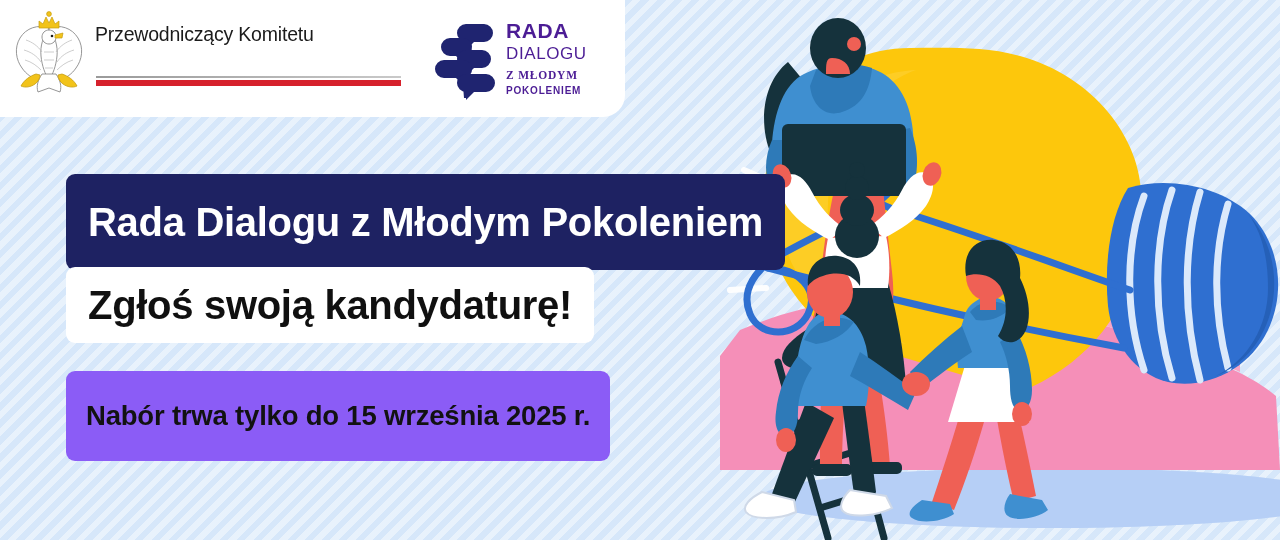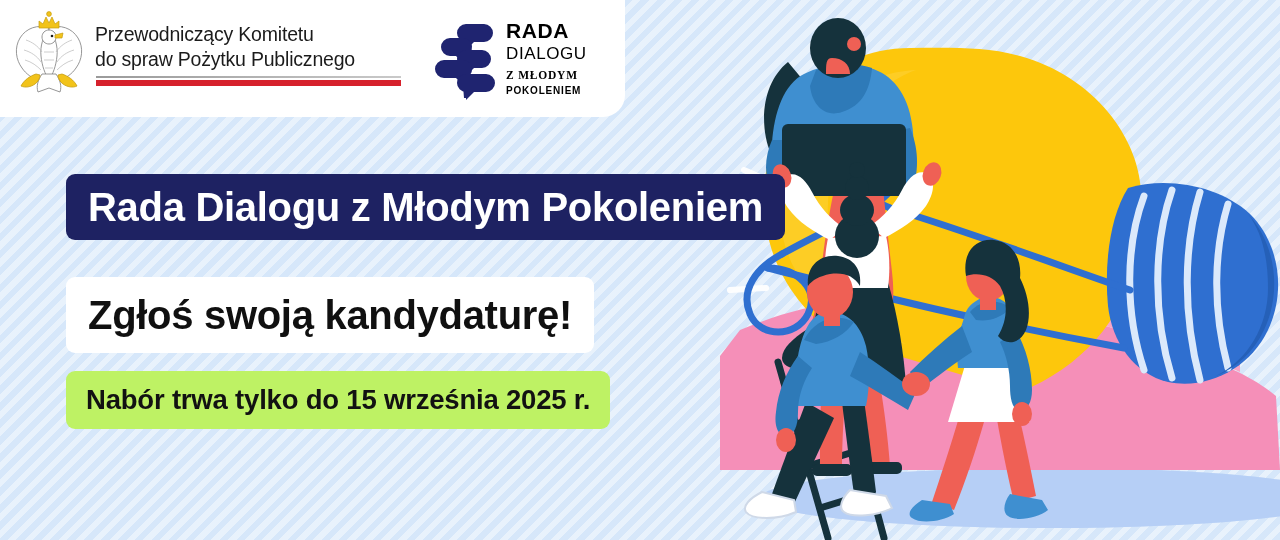--- a/index.html
+++ b/index.html
@@ -50,43 +50,43 @@
   }
   .rule-red{
     position:absolute;left:96px;top:80px;width:305px;height:6px;
     background:#d6212c;
   }
   
   .rdmp{
     position:absolute;left:428px;top:16px;width:185px;height:86px;
   }
   .rdmp-mark{position:absolute;left:0;top:2px;width:72px;height:82px;}
-  .rdmp-text{position:absolute;left:78px;top:4px;width:110px;color:#000000;}
+  .rdmp-text{position:absolute;left:78px;top:4px;width:110px;color:#4c1d95;}
   .rdmp-l1{font-size:21px;font-weight:bold;letter-spacing:0.6px;line-height:22px;}
   .rdmp-l2{font-size:17px;font-weight:normal;letter-spacing:0.6px;line-height:23px;}
   .rdmp-l3{font-size:11.5px;font-weight:bold;letter-spacing:0.8px;line-height:16px;margin-top:2px;font-family:Liberation Serif, serif;}
   .rdmp-l4{font-size:10px;font-weight:bold;letter-spacing:0.8px;line-height:16px;}
   
   .bar{
     position:absolute;display:flex;align-items:center;
     border-radius:9px;white-space:nowrap;
   }
   .bar-title{
-    left:66px;top:174px;height:66px;padding:0 22px;
+    left:66px;top:174px;height:96px;padding:0 22px;
     background:#1e2262;color:#ffffff;
     font-size:40px;font-weight:bold;letter-spacing:-0.3px;
   }
   .bar-cta{
     left:66px;top:267px;height:76px;padding:0 22px;
     background:#ffffff;color:#101010;
-    font-size:40px;font-weight:bold;letter-spacing:-0.3px;margin-top:10px;
+    font-size:40px;font-weight:bold;letter-spacing:-0.3px;
   }
   .bar-deadline{
-    left:66px;top:371px;height:58px;padding:0 20px;
-    background:#bef264;color:#121212;
+    left:66px;top:371px;height:58px;padding:16px 20px;
+    background:#8b5cf6;color:#121212;
     font-size:27.5px;font-weight:bold;letter-spacing:-0.2px;
   }
   
   .illustration{
     position:absolute;right:0;top:0;width:560px;height:540px;
   }
 </style>
 </head>
 <body>
 
@@ -325,21 +325,20 @@
             <path d="M28 66 C22 68 16 72 13 78 C17 80 23 79 27 76
                      C30 74 32 70 32 67 Z"></path>
             <path d="M54 66 C60 68 66 72 69 78 C65 80 59 79 55 76
                      C52 74 50 70 50 67 Z"></path>
           </g>
         </svg>
       </div>
 
       <div class="ministry-text">
         <div>Przewodniczący Komitetu</div>
-        <div>do spraw Pożytku Publicznego</div>
       </div>
       <div class="rule-grey"></div>
       <div class="rule-red"></div>
 
       <div class="rdmp">
         <div class="rdmp-mark">
           <svg viewBox="0 0 72 82" width="72" height="82" xmlns="http://www.w3.org/2000/svg">
             <g fill="#1f2470">
 
               <path d="M36 80 C34 62 34 42 36 24 L40 24 C38 42 38 62 40 80 Z"></path>

